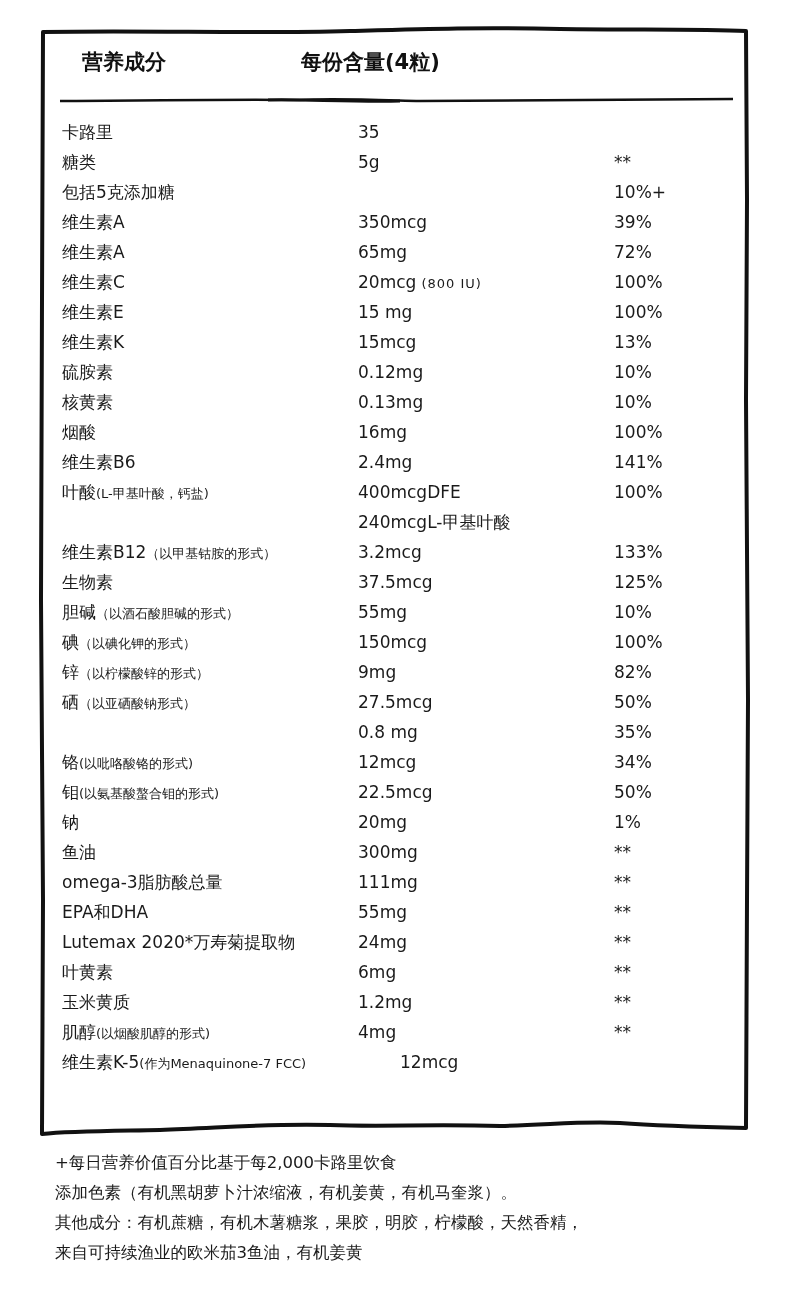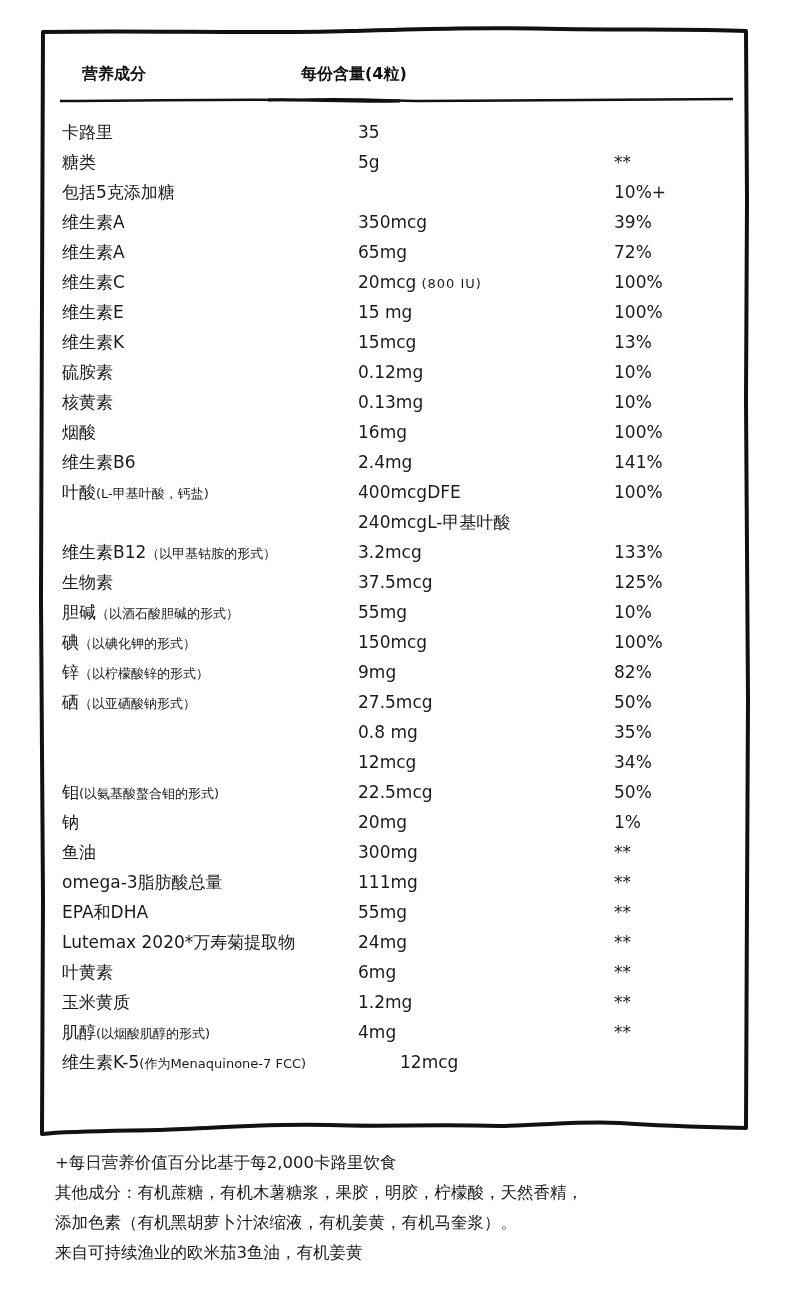--- a/index.html
+++ b/index.html
@@ -3,22 +3,22 @@
   <meta charset="utf-8">
   <style>
     html, body { margin: 0; padding: 0; background: #ffffff; }
     body {
       width: 789px; height: 1301px; position: relative; overflow: hidden;
       font-family: "DejaVu Sans", "Liberation Sans", sans-serif;
       color: #1a1a1a;
     }
     .frame-svg { position: absolute; left: 0; top: 0; width: 789px; height: 1301px; pointer-events: none; }
     .header {
-      position: absolute; top: 56px; left: 0; width: 789px; height: 40px;
-      font-weight: bold; font-size: 16px; color: #111;
+      position: absolute; top: 40px; left: 0; width: 789px; height: 40px;
+      font-weight: bold; font-size: 21px; color: #111;
     }
     .header span { position: absolute; top: 8px; white-space: nowrap; }
     .h-name { left: 82px; }
     .h-amount { left: 301px; }
     .h-dv { left: 524px; }
     .rows { position: absolute; top: 117px; left: 0; width: 789px; }
     .row { position: relative; height: 30px; font-size: 17px; line-height: 30px; }
     .row span { position: absolute; white-space: nowrap; }
     .c-name { left: 62px; }
     .c-name .sub { font-size: 13px; }
@@ -150,20 +150,21 @@
     <div class="row">
       <span class="c-name"><span style="position:static">硒</span><span style="position:static" class="sub">（以亚硒酸钠形式）</span></span>
       <span class="c-amt"><span style="position:static">27.5mcg</span><span style="position:static" class="sub"></span></span>
       <span class="c-dv">50%</span>
     </div>
     <div class="row">
       <span class="c-amt"><span style="position:static">0.8 mg</span><span style="position:static" class="sub"></span></span>
       <span class="c-dv">35%</span>
     </div>
     <div class="row">
+      <span class="c-name"><span style="position:static">铬</span><span style="position:static" class="sub">(以吡咯酸铬的形式)</span></span>
       <span class="c-amt"><span style="position:static">12mcg</span><span style="position:static" class="sub"></span></span>
       <span class="c-dv">34%</span>
     </div>
     <div class="row">
       <span class="c-name"><span style="position:static">钼</span><span style="position:static" class="sub">(以氨基酸螯合钼的形式)</span></span>
       <span class="c-amt"><span style="position:static">22.5mcg</span><span style="position:static" class="sub"></span></span>
       <span class="c-dv">50%</span>
     </div>
     <div class="row">
       <span class="c-name"><span style="position:static">钠</span><span style="position:static" class="sub"></span></span>
@@ -207,16 +208,16 @@
     </div>
     <div class="row last">
       <span class="c-name"><span style="position:static">维生素K-5</span><span style="position:static" class="sub">(作为Menaquinone-7 FCC)</span></span>
       <span class="c-amt"><span style="position:static">12mcg</span><span style="position:static" class="sub"></span></span>
       <span class="c-dv"></span>
     </div>
   </div>
 
 <div class="footer">
   <div>+每日营养价值百分比基于每2,000卡路里饮食</div>
+  <div>添加色素（有机黑胡萝卜汁浓缩液，有机姜黄，有机马奎浆）。</div>
   <div>其他成分：有机蔗糖，有机木薯糖浆，果胶，明胶，柠檬酸，天然香精，</div>
-  <div>添加色素（有机黑胡萝卜汁浓缩液，有机姜黄，有机马奎浆）。</div>
   <div>来自可持续渔业的欧米茄3鱼油，有机姜黄</div>
 </div>
 
 </body></html>

